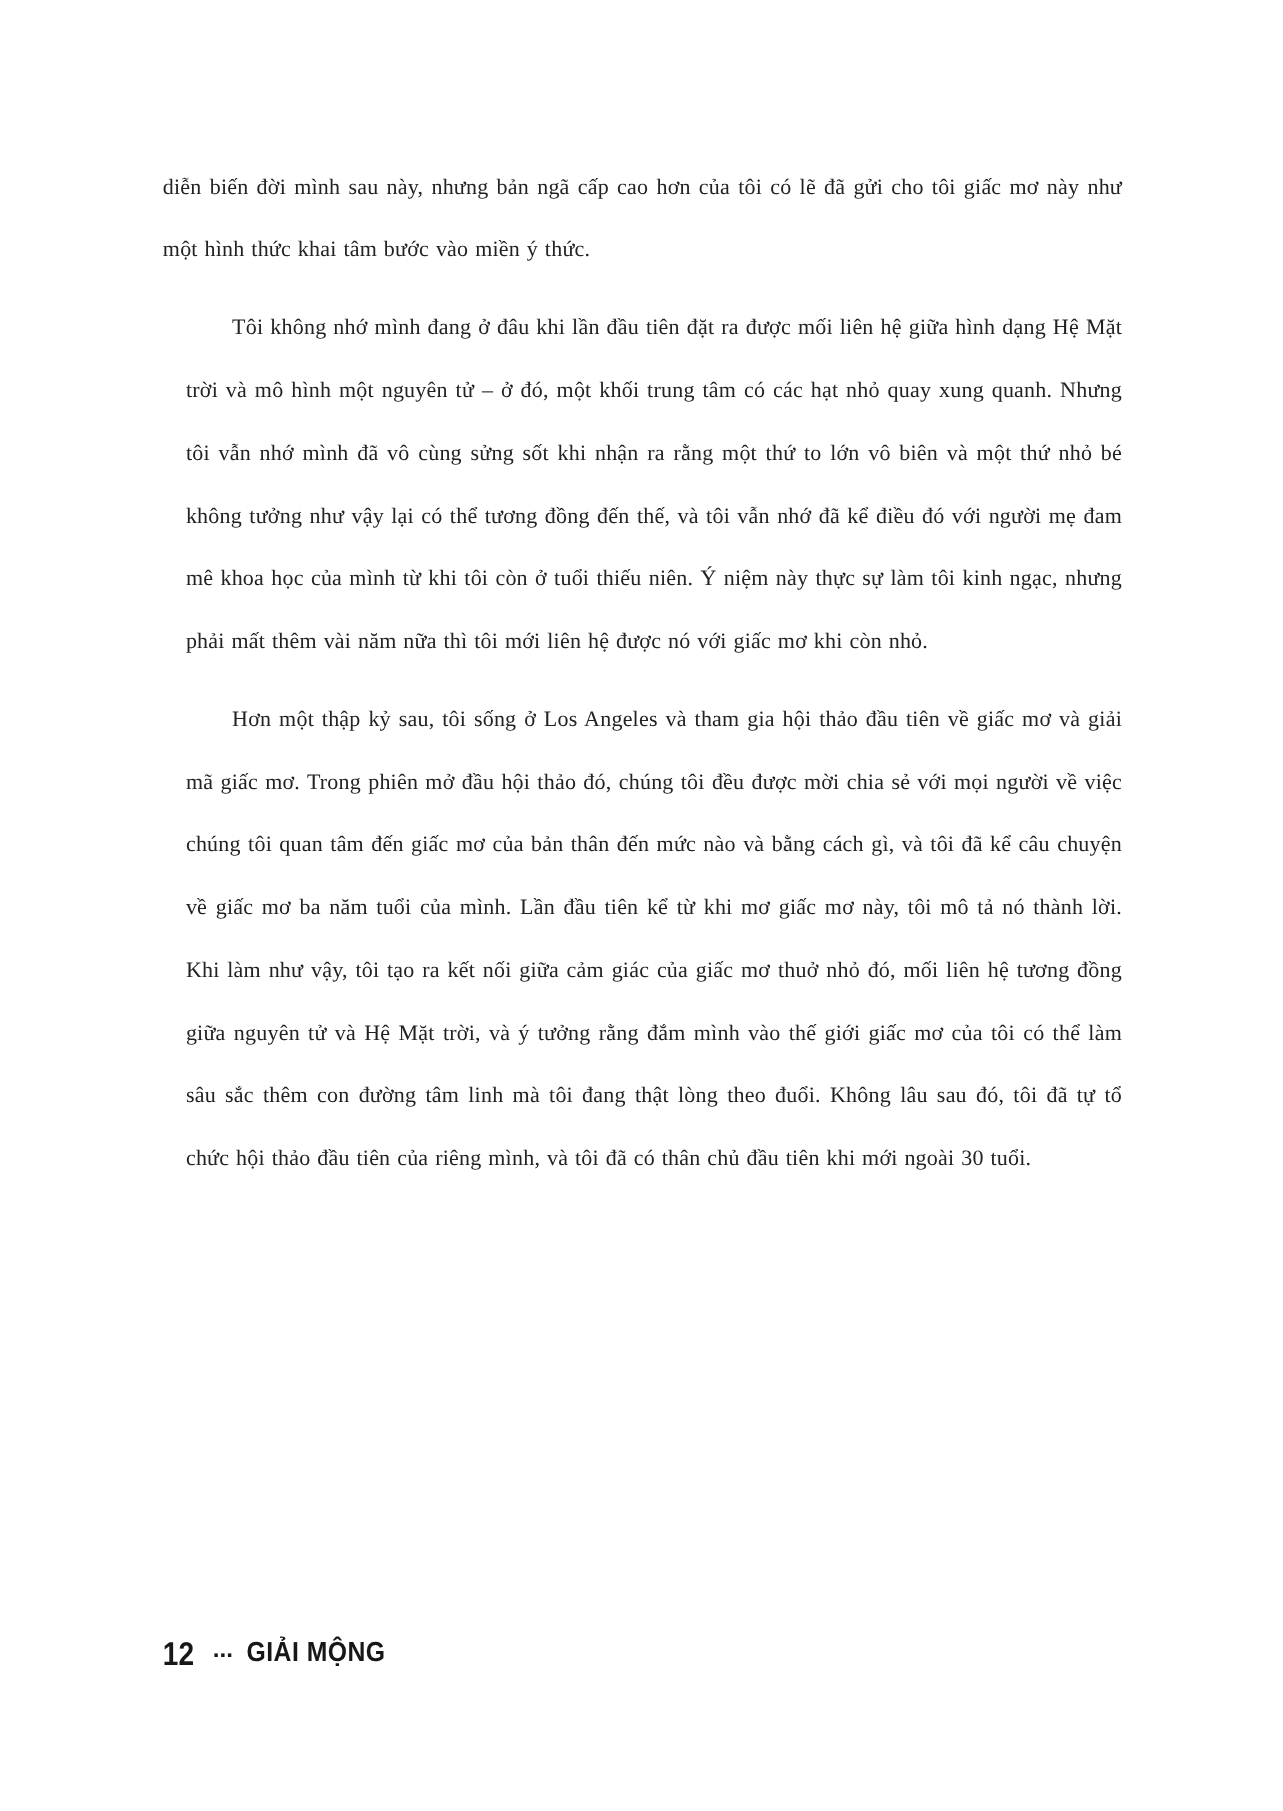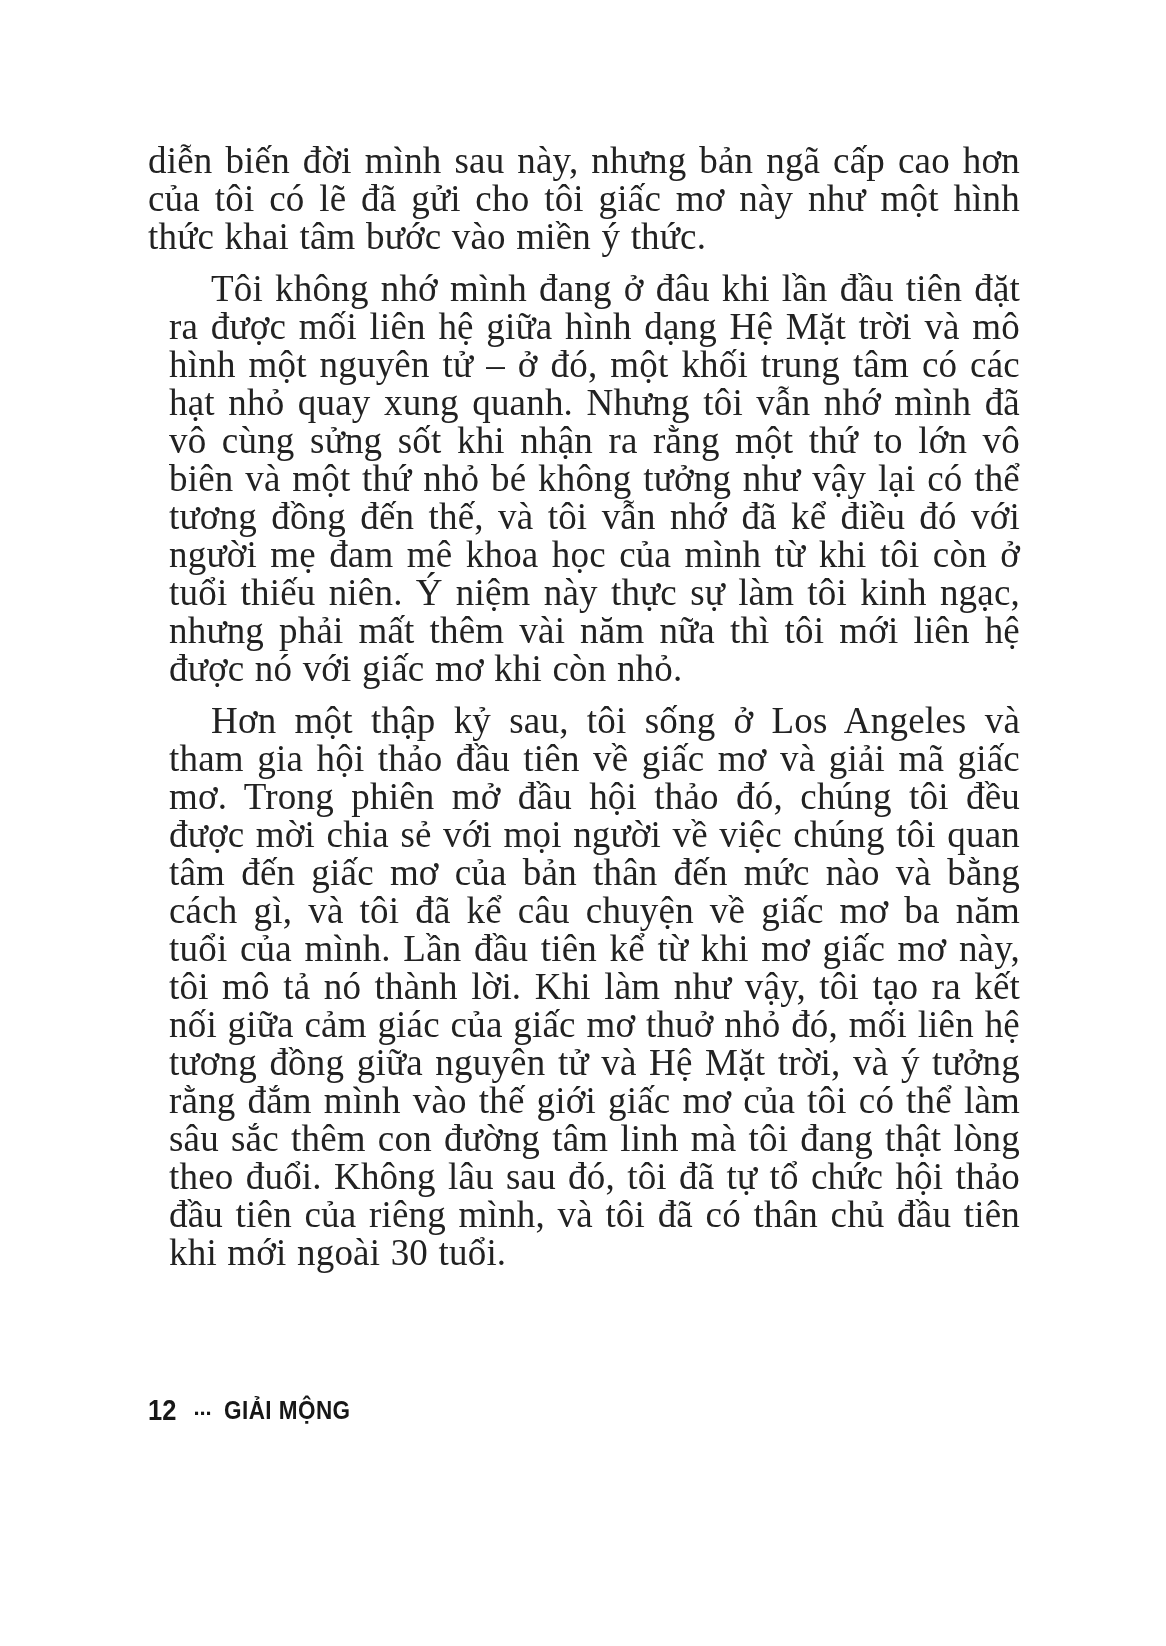--- a/index.html
+++ b/index.html
@@ -14,39 +14,39 @@
     margin: 0 auto;
     background: #ffffff;
     box-sizing: border-box;
     padding: 142px 146px 0 148px;
     font-family: "Liberation Serif", "DejaVu Serif", serif;
     color: #222222;
     overflow: hidden;
   }
   .text-block p {
     margin: 0;
-    font-size: 37px;
-    line-height: 38px;
+    font-size: 20px;
+    line-height: 57px;
     text-align: justify;
     letter-spacing: 0.2px;
     word-spacing: 1px;
   }
   .text-block p + p {
     margin-top: 14px;
   }
   .text-block p.indent {
     text-indent: 42px;
     margin-left: 21px;
   }
   .page-footer {
     position: absolute;
     left: 148px;
-    top: 1393px;
+    top: 1488px;
     display: flex;
-    align-items: center;
+    align-items: flex-start;
     gap: 12px;
     color: #171717;
   }
   .page-footer .page-num {
     font-family: "Liberation Sans", "DejaVu Sans", sans-serif;
     font-weight: 700;
     font-size: 30px;
     transform: scaleX(0.85);
     transform-origin: left bottom;
     letter-spacing: 0;

